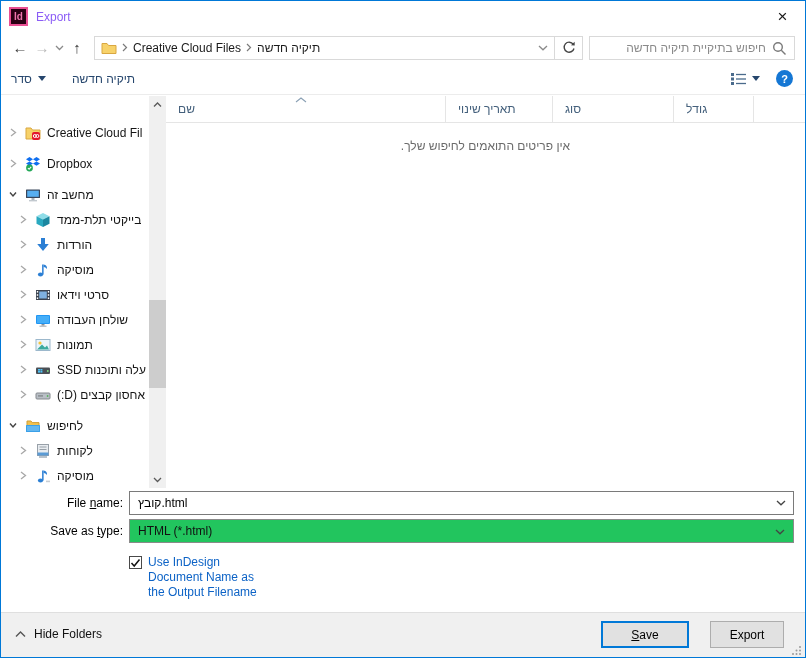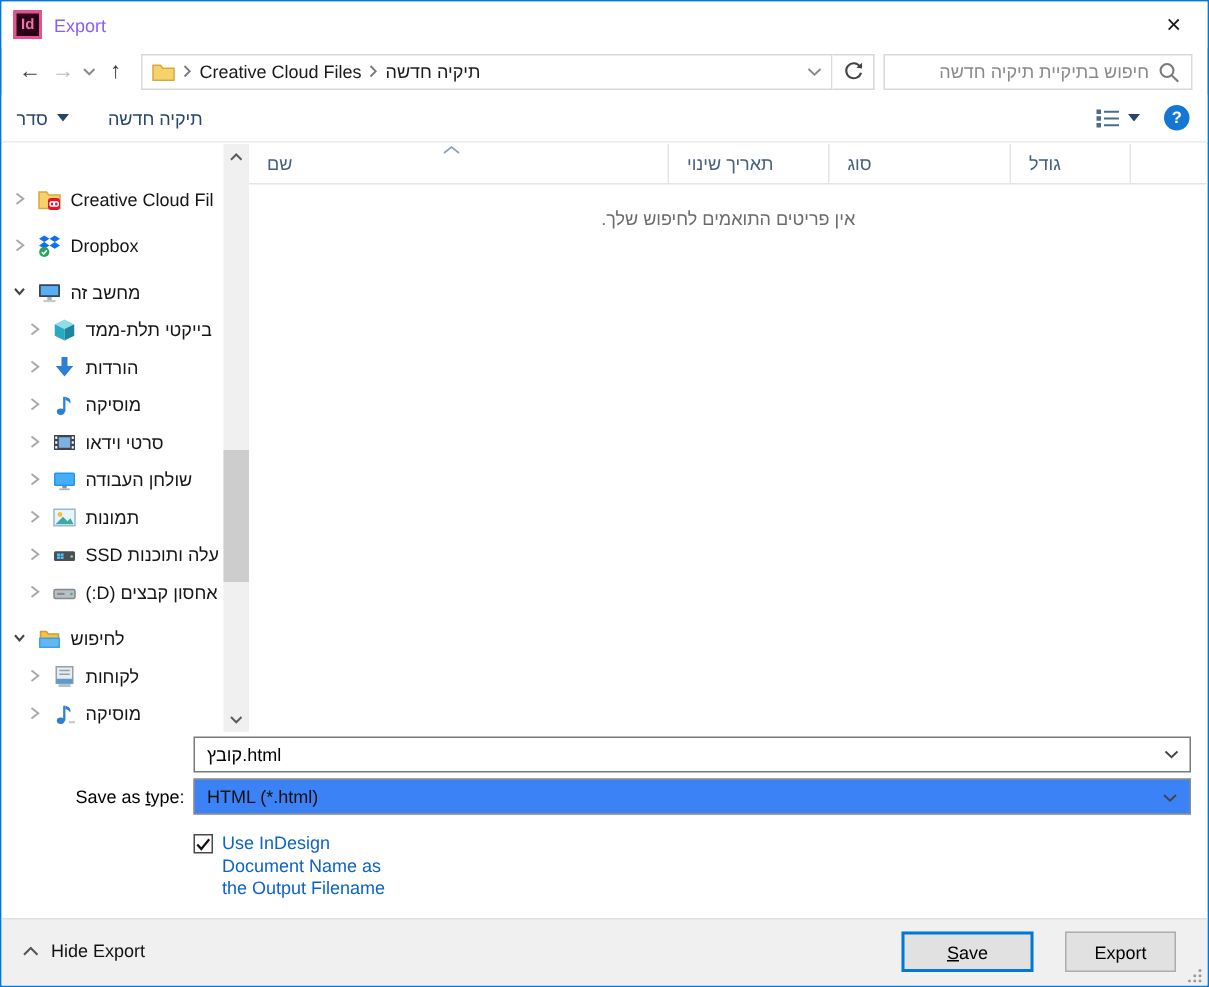--- a/index.html
+++ b/index.html
@@ -72,21 +72,21 @@
   .sortind { position:absolute; left:129px; top:1px; }
   .emptymsg { margin-top:16px; text-align:center; color:#6b6b6b; }
   
   .filebar { position:absolute; left:0; top:487px; right:0; height:124px; background:#fff; }
   .flabel { position:absolute; left:0; width:122px; text-align:right; line-height:24px;
     color:#000; }
   .flabel u, .btn u { text-decoration:underline; }
   .ffield { position:absolute; left:128px; right:11px; height:24px; }
   .ffield input { width:100%; height:100%; border:1px solid #7a7a7a; padding:0 24px 0 8px;
     font:12px "Liberation Sans","DejaVu Sans",sans-serif; color:#000; outline:none; }
-  .ffield.gray { border:1px solid #8a8a8a; background:#3b82f6; display:flex; align-items:center;
+  .ffield.gray { border:1px solid #8a8a8a; background:#22c55e; display:flex; align-items:center;
     padding:0 24px 0 8px; }
   .fchev { position:absolute; right:8px; top:9px; }
   .row1 { top:3px; } .row2 { top:31px; }
   .chkrow { position:absolute; left:128px; top:67px; display:flex; }
   .chkbox { width:13px; height:13px; border:1px solid #494949; background:#fff; margin-top:1px;
     display:flex; align-items:center; justify-content:center; flex-shrink:0; }
   .chklabel { margin-left:6px; color:#0d63c6; line-height:15px; }
   
   .footer { position:absolute; left:0; top:611px; right:0; height:46px; background:#f0f0f0;
     border-top:1px solid #dfdfdf; }
@@ -435,20 +435,21 @@
           </div>
         <div class="hcell hc-size">
             <span dir="rtl">גודל</span>
           </div>
       </div>
       <div class="emptymsg" dir="rtl">אין פריטים התואמים לחיפוש שלך.</div>
     </div>
   </div>
 
   <div class="filebar">
+    <div class="flabel row1"><span>File </span><u>n</u><span>ame:</span></div>
     <div class="ffield row1">
       <input value="קובץ.html" style="">
       <svg class="fchev" width="10" height="6">
           <polyline points="1,1 5,4.8 9,1" fill="none" stroke="#444" stroke-width="1.3"></polyline>
         </svg>
     </div>
     <div class="flabel row2"><span>Save as </span><u>t</u><span>ype:</span></div>
     <div class="ffield gray row2">
       <span>HTML (*.html)</span>
       <svg class="fchev" width="10" height="6">
@@ -467,21 +468,21 @@
         <div>the Output Filename</div>
       </div>
     </div>
   </div>
 
   <div class="footer">
     <div class="hidefolders">
       <svg width="11" height="7">
           <polyline points="1,5.5 5.5,1 10,5.5" fill="none" stroke="#555" stroke-width="1.4"></polyline>
         </svg>
-      <span>Hide Export</span>
+      <span>Hide Folders</span>
     </div>
     <div class="btn primary">
         <span><u>S</u><span>ave</span></span>
       </div>
     <div class="btn normal">Export</div>
     <svg class="grip" width="10" height="10">
       <circle cx="8" cy="2" r="1" fill="#9a9a9a"></circle>
         <circle cx="8" cy="5.5" r="1" fill="#9a9a9a"></circle>
         <circle cx="8" cy="9" r="1" fill="#9a9a9a"></circle>
         <circle cx="4.5" cy="5.5" r="1" fill="#9a9a9a"></circle>

